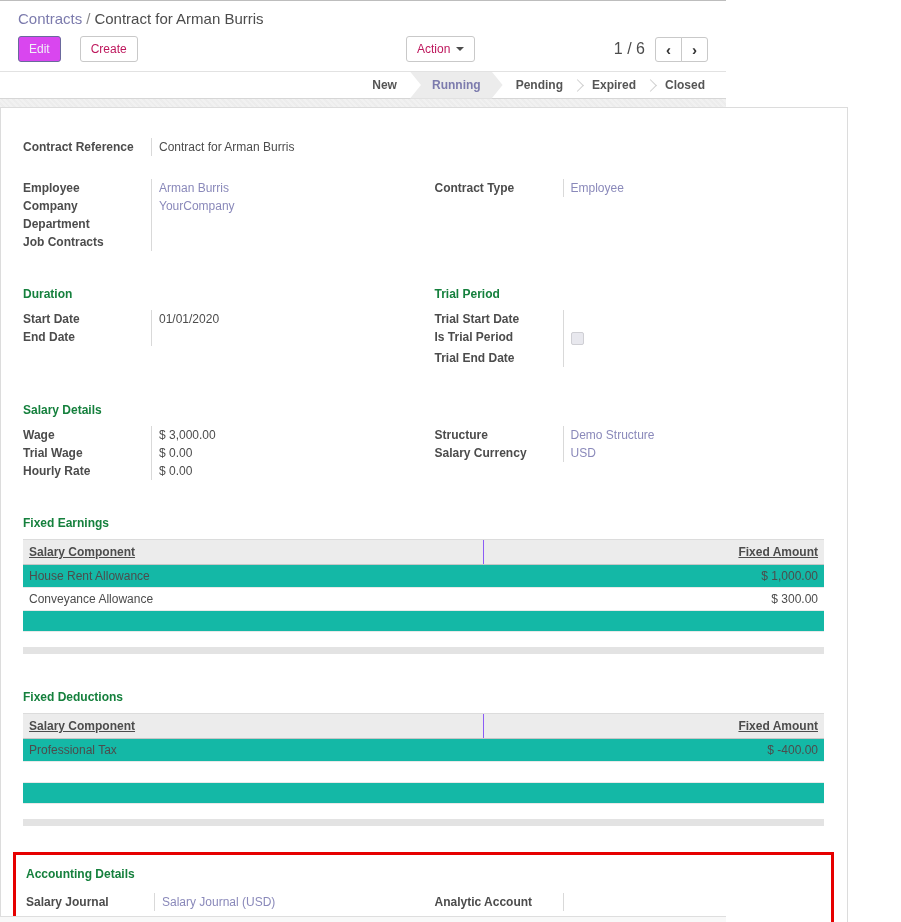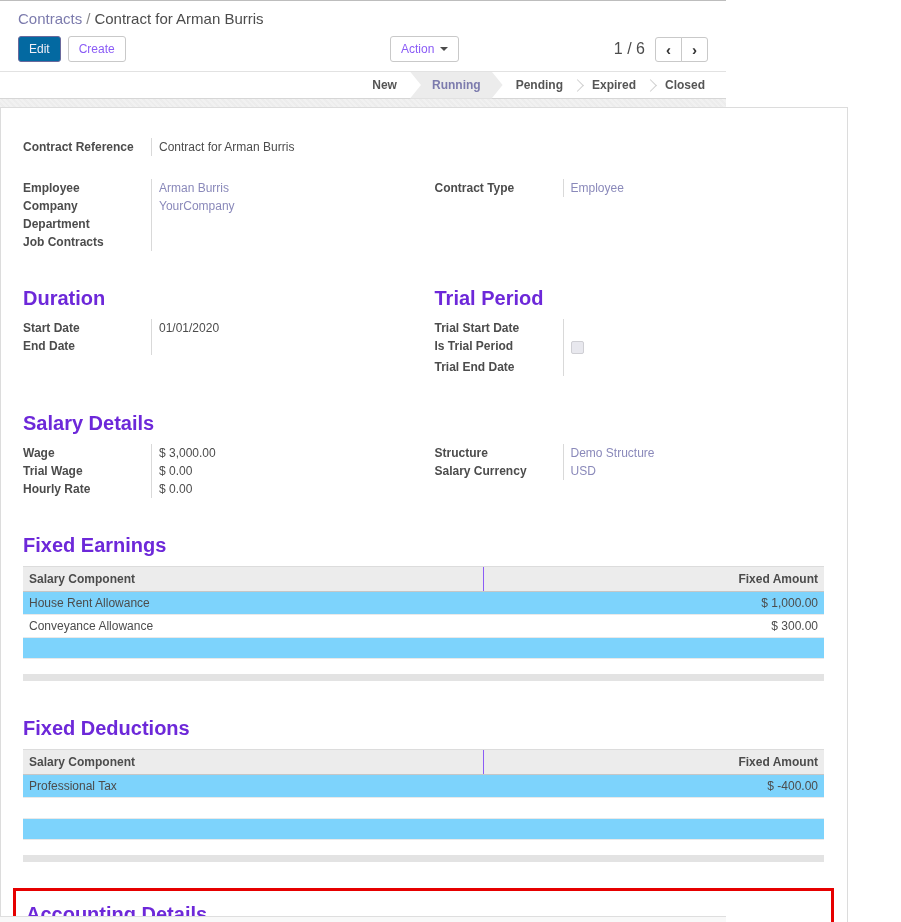--- a/index.html
+++ b/index.html
@@ -5,23 +5,23 @@
   * { margin:0; padding:0; box-sizing:border-box; }
   html,body { width:901px; height:922px; overflow:hidden; font-family:"Liberation Sans", sans-serif; background:#fff; }
   .page { position:relative; width:726px; height:922px; background:#f2f2f2; }
 
   
   .control-panel { background:#fff; border-top:1px solid #bdbdbd; padding:9px 18px 10px; border-bottom:1px solid #e2e2e2; }
   .breadcrumb { font-size:15px; color:#4c4c4c; margin-bottom:10px; }
   .breadcrumb .bc-link { color:#7c7bad; cursor:pointer; }
   .breadcrumb .bc-sep { color:#888; padding:0 4px; }
   .cp-buttons { display:flex; align-items:center; position:relative; height:24px; }
-  .btn { font-size:12px; line-height:1; padding:6px 10px; border-radius:3px; border:1px solid #c9c9c9; background:#fff; color:#8b5cf6; cursor:pointer; }
-  .btn-primary { background:#0369a1; border-color:#6a699c; color:#f0eff8; margin-right:7px; }
-  .btn-action { position:absolute; left:372px; display:flex; align-items:center; gap:6px; }
+  .btn { font-size:12px; line-height:1; padding:6px 10px; border-radius:3px; border:1px solid #c9c9c9; background:#fff; color:#be185d; cursor:pointer; }
+  .btn-primary { background:#d946ef; border-color:#6a699c; color:#f0eff8; margin-right:19px; }
+  .btn-action { position:absolute; left:388px; display:flex; align-items:center; gap:6px; }
   .caret-down { display:inline-block; width:0; height:0; border-left:4px solid transparent; border-right:4px solid transparent; border-top:4px solid #4c4c4c; }
   .cp-right { position:absolute; right:0; display:flex; align-items:center; gap:10px; }
   .pager-value { font-size:16px; color:#4c4c4c; }
   .pager-btns { display:flex; }
   .pager-btn { width:27px; height:25px; background:#fff; border:1px solid #c9c9c9; font-size:15px; font-weight:bold; color:#333; display:flex; align-items:center; justify-content:center; cursor:pointer; }
   .pager-btn.prev { border-radius:3px 0 0 3px; }
   .pager-btn.next { border-radius:0 3px 3px 0; margin-left:-1px; }
 
   
   .statusbar { background:#fff; height:27px; border-bottom:1px solid #d6d6d6; display:flex; justify-content:flex-end; align-items:center; padding-right:8px; }
@@ -35,30 +35,30 @@
     background-image: repeating-linear-gradient(45deg, rgba(0,0,0,0.018) 0 2px, transparent 2px 4px); padding-top:8px; }
   .sheet { width:848px; margin:0 auto; background:#fff; border:1px solid #dcdcdc; min-height:806px; padding:30px 23px 14px 22px; }
 
   
   .frow { display:grid; grid-template-columns:112px 1fr; min-height:18px;gap:16px; }
   .frow .lbl { font-size:12px; font-weight:700; color:#4c4c4c; padding-top:2px; white-space:nowrap; }
   .frow .val { border-left:1px solid #d9d9d9; padding:2px 0 1px 7px; font-size:12px; color:#4c4c4c; min-height:18px; }
   .frow .val a, a.flink { color:#8a89ba; text-decoration:none; cursor:pointer; }
   .two-col { display:grid; grid-template-columns:1fr 1fr; column-gap:22px; }
   .group-gap { margin-top:23px; }
-  .section-title { font-size:20px; font-weight:700; color:#6d28d9; margin:36px 0 9px; }
+  .section-title { font-size:12px; font-weight:700; color:#15803d; margin:36px 0 9px; }
   .checkbox { display:inline-block; width:13px; height:13px; background:#e8e8ee; border:1px solid #cfcfd4; border-radius:2px; margin-top:2px; }
 
   
   table.o-list { width:100%; border-collapse:collapse; table-layout:fixed; }
-  table.o-list th { background:#ececec; font-size:12px; font-weight:700; color:#4c4c4c; text-align:left; padding:5px 6px; border-bottom:1px solid #c6c6c6; border-top:1px solid #dcdcdc; height:22px; }
+  table.o-list th { background:#ececec; font-size:12px; font-weight:700; color:#4c4c4c; text-align:left; padding:5px 6px; border-bottom:1px solid #c6c6c6; border-top:1px solid #dcdcdc; height:22px;text-decoration:underline; }
   table.o-list th.num, table.o-list td.num { text-align:right; }
   table.o-list th + th { border-left:1px solid #8b5cf6; }
   table.o-list td { font-size:12px; color:#4c4c4c; padding:4px 6px; border-bottom:1px solid #e9e9e9; height:21px; }
-  tr.striped td { background:#7dd3fc; }
+  tr.striped td { background:#14b8a6; }
   .list-tail-bar { height:7px; background:#e3e3e3; margin-top:15px; }
   .mb-sec { margin-bottom:4px; }
 
   
   .annotation-box { border:3px solid #e60000; margin:26px -10px 0; padding:6px 10px 18px; }
   .annotation-box .section-title { margin:6px 0 12px; }
 
   .page-footer { position:absolute; left:0; bottom:0; width:100%; height:6px; background:#f8f8f8; border-top:1px solid #dedede; }
 </style>
 </head>

